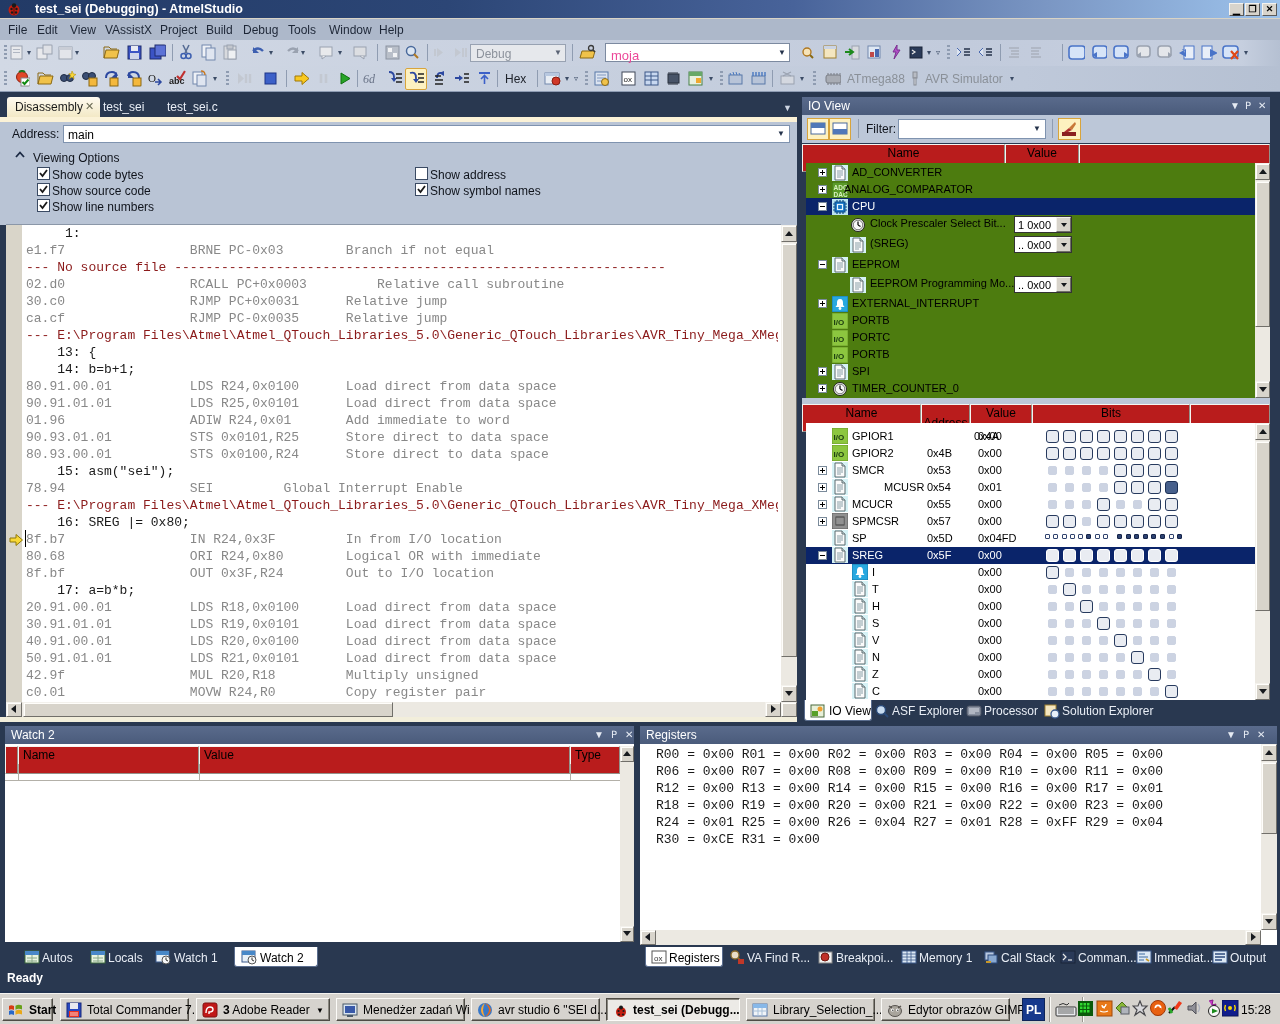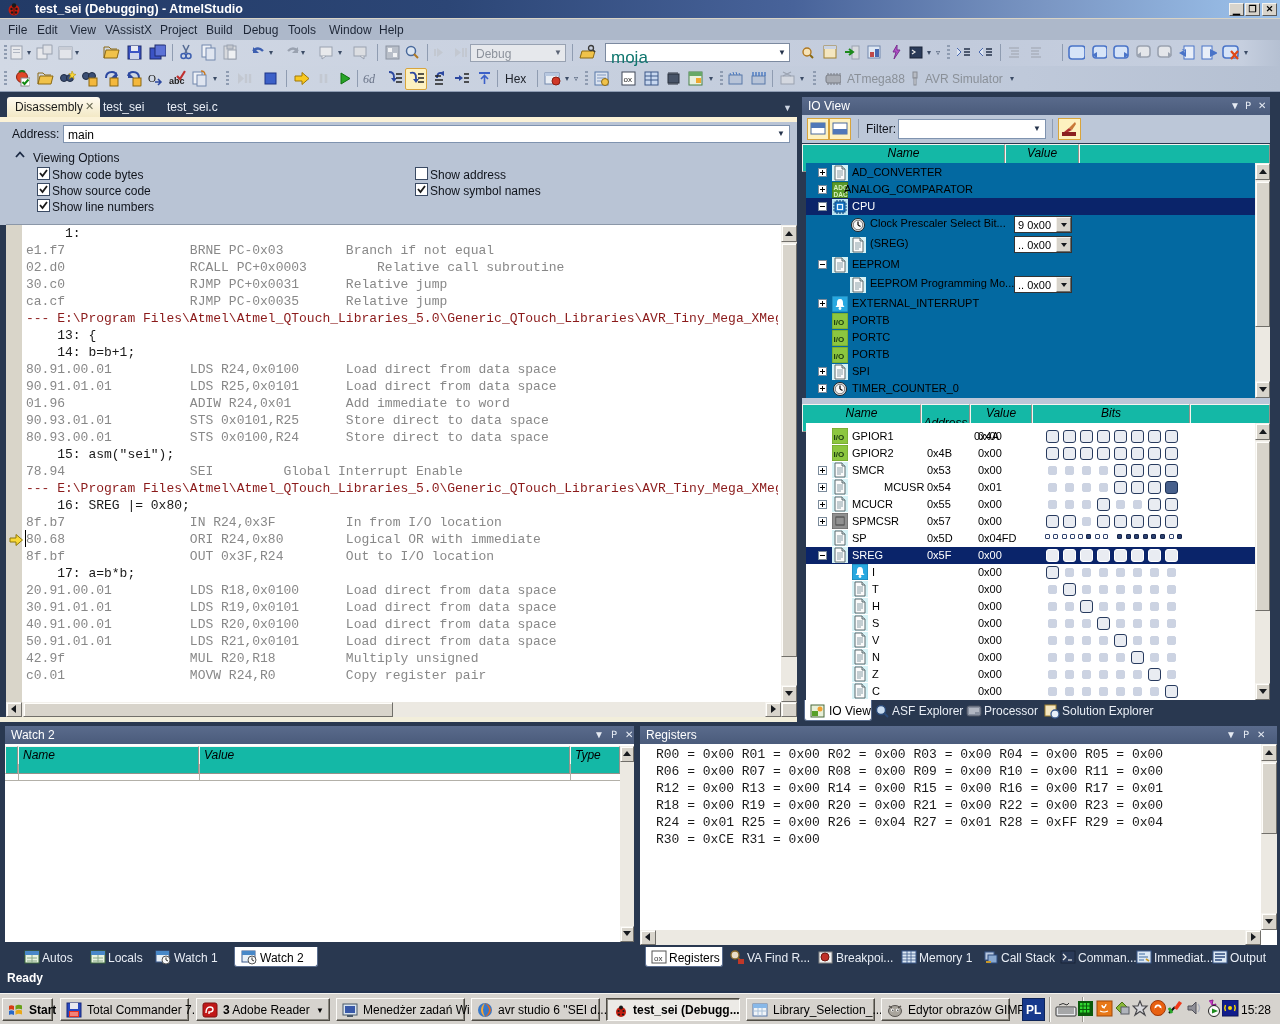--- a/index.html
+++ b/index.html
@@ -43,23 +43,23 @@
 
 .sbface { position:absolute; background:#d8d4cb; border:1px solid;
   border-color:#f3f1ec #716f6a #716f6a #f3f1ec; box-shadow:inset 1px 1px 0 #fffefb; }
 .sbtrack { position:absolute; background:#ece9e2; }
 .arr { position:absolute; width:0; height:0; }
 
 .ptitle { position:absolute; height:18px; background:linear-gradient(#5a6b8c,#4a5b7b);
   color:#fff; font-size:12px; }
 .ptitle .cap { position:absolute; left:6px; top:2px; }
 .pticons { position:absolute; top:3px; color:#e6ebf3; font-size:10px; }
-.hdrcell { position:absolute; height:28px; background:#14b8a6;
+.hdrcell { position:absolute; height:28px; background:#b91c1c;
   border-top:1px solid #f5f4f0; border-left:1px solid #f5f4f0; border-right:1px solid #94918a; border-bottom:1px solid #94918a;
-  font-size:12px; color:#000; text-align:center;font-style:italic; }
+  font-size:12px; color:#000; text-align:center; }
 .pm { position:absolute; width:9px; height:9px; background:#fff; border:1px solid #7a8a9a; }
 .pm:before, .pm.minus:before { content:""; position:absolute; left:1px; top:3px; width:5px; height:1px; background:#000; }
 .pm.plus:after { content:""; position:absolute; left:3px; top:1px; width:1px; height:5px; background:#000; }
 .bit { position:absolute; width:13px; height:13px; border-radius:3px; }
 .bit.en { background:#e9ecf2; border:1px solid #273a5e; }
 .bit.dis { background:#ccd3e2; border:1px solid #ccd3e2; width:9px; height:9px; border-radius:2px; transform:translate(2px,2px); }
 .bit.set { background:#47608c; border:1px solid #1d3156; }
 .bitS { position:absolute; width:5px; height:5px; border-radius:1px; }
 .bitS.on { background:#2e4372; border:1px solid #16254a; }
 .bitS.off { background:#fdfdfd; border:1px solid #30436e; }
@@ -239,21 +239,21 @@
     <span style="position:absolute;right:3px;top:3px;font-size:8px;color:#5a6374;">▼</span>
   </div>
   <div class="tsep" style="left:572px"></div>
   <svg class="ticon" style="left:579px" width="18" height="17">
       <path d="M1 14 L3 7 L16 7 L14 14 Z" fill="#f0c24a" stroke="#8a6914"></path>
       <circle cx="12" cy="4" r="2.5" fill="none" stroke="#3a3a3a" stroke-width="1.3"></circle>
       <line x1="14" y1="6" x2="16" y2="8" stroke="#3a3a3a" stroke-width="1.3"></line>
     </svg>
 
   <div class="abs" style="left:605px;top:3px;width:185px;height:19px;background:#fff;border:1px solid #7c8aa0;">
-    <span style="position:absolute;left:5px;top:4px;font-size:17px;color:#0f766e;">moja</span>
+    <span style="position:absolute;left:5px;top:4px;font-size:13px;color:#ec4899;">moja</span>
     <span style="position:absolute;right:3px;top:4px;font-size:8px;color:#24324a;">▼</span>
   </div>
 
   <svg class="ticon" style="left:800px" width="17" height="17">
       <circle cx="7" cy="8" r="4" fill="#f6e3b8" stroke="#b07820" stroke-width="1.4"></circle>
       <line x1="10" y1="11" x2="13" y2="14" stroke="#8a6914" stroke-width="2"></line>
     </svg>
   <svg class="ticon" style="left:822px" width="17" height="17">
       <rect x="2" y="2" width="12" height="12" fill="#f4e6c0" stroke="#a08030"></rect>
       <rect x="2" y="2" width="12" height="3" fill="#cbd4e4"></rect>
@@ -547,20 +547,21 @@
 <span class="optlabel" style="left:430px;top:168px;">Show address</span>
 <span class="optlabel" style="left:430px;top:184px;">Show symbol names</span>
 <div id="lcontent" class="abs"></div>
 <div id="lmargin" class="abs"></div>
 <div class="abs" style="left:25px;top:530px;width:1px;height:17px;background:#000;"></div>
 <svg class="abs" style="left:9px;top:533px" width="15" height="14">
     <path d="M1 5 L7 5 L7 1.5 L13.5 7 L7 12.5 L7 9 L1 9 Z" fill="#f8d838" stroke="#907808"></path>
   </svg>
 <pre id="asm" class="abs mono" style="left:26px;top:225px;width:752px;height:477px;font-size:13px;line-height:17px;color:#888888;overflow:hidden;"><span class="k">     1:</span>
 e1.f7                BRNE PC-0x03        Branch if not equal
+<span class="m">--- No source file ---------------------------------------------------------------</span>
 02.d0                RCALL PC+0x0003         Relative call subroutine
 30.c0                RJMP PC+0x0031      Relative jump
 ca.cf                RJMP PC-0x0035      Relative jump
 <span class="m">--- E:\Program Files\Atmel\Atmel_QTouch_Libraries_5.0\Generic_QTouch_Libraries\AVR_Tiny_Mega_XMega</span>
 <span class="k">    13: {</span>
 <span class="k">    14: b=b+1;</span>
 80.91.00.01          LDS R24,0x0100      Load direct from data space
 90.91.01.01          LDS R25,0x0101      Load direct from data space
 01.96                ADIW R24,0x01       Add immediate to word
 90.93.01.01          STS 0x0101,R25      Store direct to data space
@@ -621,21 +622,21 @@
   <div style="position:absolute;left:256px;top:3px;width:23px;height:22px;background:#fdf1c0;border:1px solid #d8a43c;"></div>
   <svg style="position:absolute;left:259px;top:6px" width="17" height="16">
       <rect x="1" y="11" width="14" height="4" fill="#8b2020"></rect>
       <path d="M3 11 L8 7 L11 9 L7 11 Z" fill="#b03030"></path>
       <path d="M8 7 L14 1 L15 3 L11 9 Z" fill="#c87838"></path>
     </svg>
 </div>
 <div class="hdrcell" style="left:802px;top:144px;width:203px;"><span style="position:relative;top:1px;">Name</span></div>
 <div class="hdrcell" style="left:1005px;top:144px;width:74px;"><span style="position:relative;top:1px;">Value</span></div>
 <div class="hdrcell" style="left:1079px;top:144px;width:191px;"></div>
-<div class="abs" style="left:806px;top:163px;width:449px;height:235px;background:#0369a1;overflow:hidden;" id="iotree">
+<div class="abs" style="left:806px;top:163px;width:449px;height:235px;background:#4d7c0f;overflow:hidden;" id="iotree">
     <div class="pm plus" style="left:12px;top:5px;"></div>
 <svg style="position:absolute;left:26px;top:2px" width="16" height="16">
       <use href="#gdoc"></use>
     </svg>
 <span style="position:absolute;left:46px;top:3px;font-size:11px;color:#000;white-space:nowrap;">AD_CONVERTER</span>
 <div class="pm plus" style="left:12px;top:22px;"></div>
 <svg style="position:absolute;left:26px;top:19px" width="16" height="16">
       <use href="#gadc"></use>
     </svg>
 <span style="position:absolute;left:38px;top:20px;font-size:11px;color:#000;white-space:nowrap;">ANALOG_COMPARATOR</span>
@@ -643,21 +644,21 @@
 <div class="pm minus" style="left:12px;top:39px;"></div>
 <svg style="position:absolute;left:26px;top:36px" width="16" height="16">
       <use href="#gcpu"></use>
     </svg>
 <span style="position:absolute;left:46px;top:37px;font-size:11px;color:#fff;white-space:nowrap;">CPU</span>
 <svg style="position:absolute;left:44px;top:54px" width="16" height="16">
       <use href="#gclk"></use>
     </svg>
 <span style="position:absolute;left:64px;top:54px;font-size:11px;color:#000;white-space:nowrap;">Clock Prescaler Select Bit...</span>
 <div style="position:absolute;left:208px;top:53px;width:58px;height:17px;background:#fff;border:1px solid #333;">
-<span style="position:absolute;left:3px;top:2px;font-size:11px;color:#000;">9  0x00</span>
+<span style="position:absolute;left:3px;top:2px;font-size:11px;color:#000;">1  0x00</span>
 <div style="position:absolute;right:0;top:0;width:15px;height:15px;background:#d8d4cb;border:1px solid;border-color:#f3f1ec #716f6a #716f6a #f3f1ec;"></div>
 <div style="position:absolute;right:4px;top:6px;width:0;height:0;border-left:3.5px solid transparent;border-right:3.5px solid transparent;border-top:4px solid #16191d;"></div>
 </div>
 <svg style="position:absolute;left:44px;top:74px" width="16" height="16">
       <use href="#gdoc"></use>
     </svg>
 <span style="position:absolute;left:64px;top:74px;font-size:11px;color:#000;white-space:nowrap;"> (SREG)</span>
 <div style="position:absolute;left:208px;top:73px;width:58px;height:17px;background:#fff;border:1px solid #333;">
 <span style="position:absolute;left:3px;top:2px;font-size:11px;color:#000;">.. 0x00</span>
 <div style="position:absolute;right:0;top:0;width:15px;height:15px;background:#d8d4cb;border:1px solid;border-color:#f3f1ec #716f6a #716f6a #f3f1ec;"></div>

